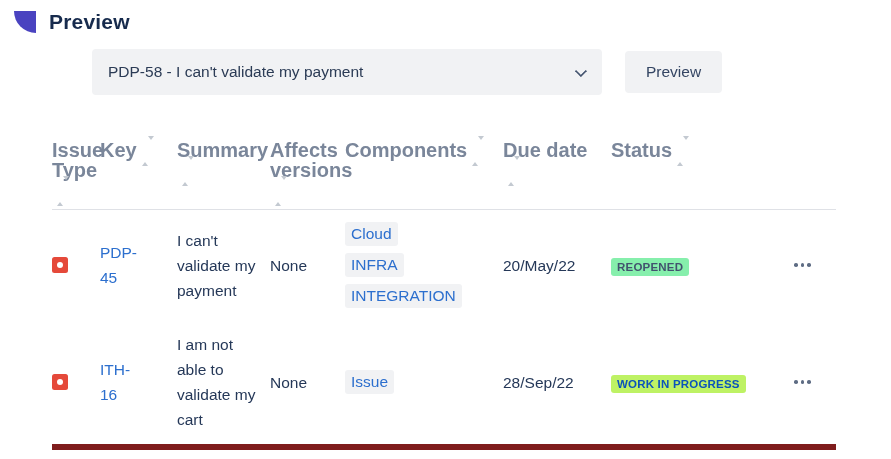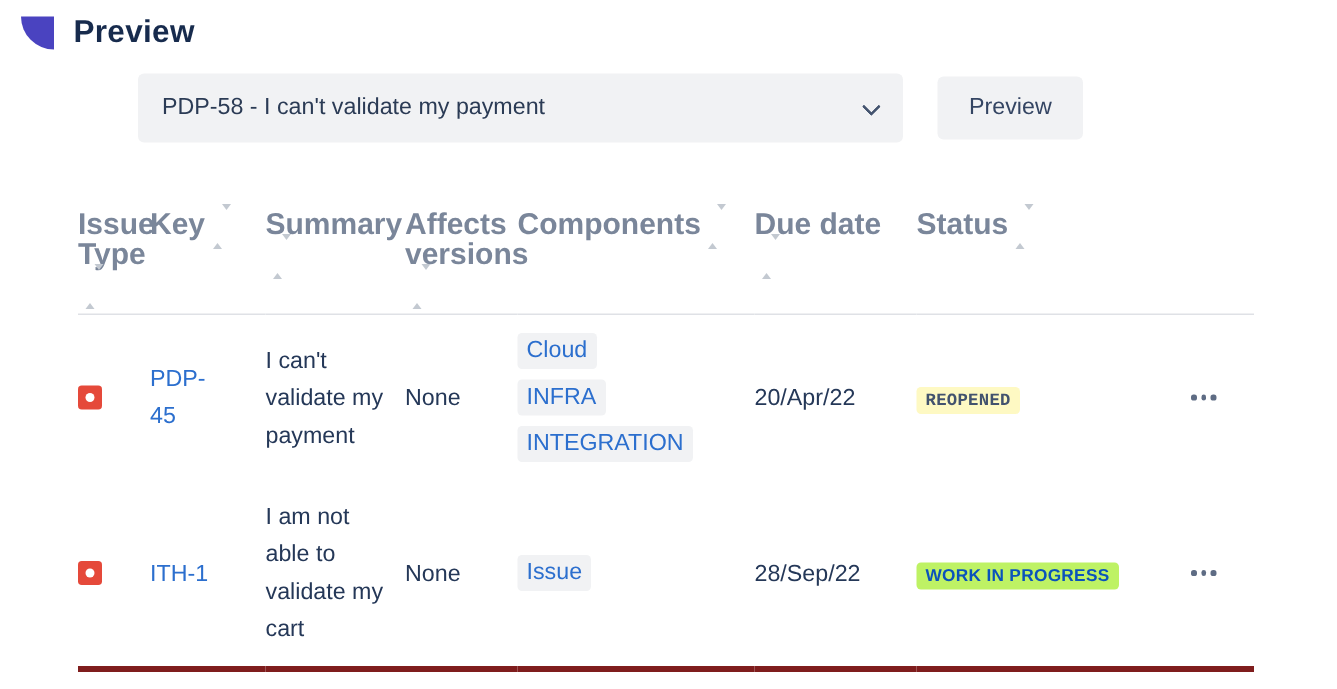--- a/index.html
+++ b/index.html
@@ -93,21 +93,21 @@
     border-top: 4px solid #c3c9d1;
   }
   .issues-table td {
     vertical-align: middle;
     padding: 12px 8px 12px 0;
     font-size: 15.5px;
     line-height: 25px;
     color: #253858;
   }
   .issues-table tr.issue-row:last-child td {
-    border-bottom: 4px solid #7f1d1d;
+    border-bottom: 6px solid #7f1d1d;
   }
 
   .bug-icon {
     width: 16px; height: 16px;
     background: #e5493a;
     border-radius: 2.5px;
     display: flex; align-items: center; justify-content: center;
   }
   .bug-dot { width: 6px; height: 6px; background: #ffffff; border-radius: 50%; }
 
@@ -134,21 +134,21 @@
 
   .status-badge {
     display: inline-block;
     font-size: 11.5px; font-weight: 700;
     letter-spacing: 0.2px;
     padding: 4px 6px 3px;
     border-radius: 3px;
     line-height: 1;
     white-space: nowrap;
   }
-  .status-badge.gray { background: #fef9c3; color: #42526e; font-family: Liberation Mono, monospace; }
+  .status-badge.gray { background: #86efac; color: #42526e; }
   .status-badge.blue { background: #bef264; color: #0a53bb; }
 
   .actions-btn {
     background: none; border: none; cursor: pointer;
     display: flex; gap: 3px; align-items: center;
     padding: 6px 4px;
   }
   .actions-btn .dot {
     width: 3.5px; height: 3.5px; border-radius: 50%;
     background: #5e6c84;
@@ -205,40 +205,40 @@
       </td>
       <td>I can't validate my payment</td>
       <td class="none-text">None</td>
       <td class="components-cell">
         <span class="chip-stack">
           <a href="#" class="component-chip">Cloud</a>
           <a href="#" class="component-chip">INFRA</a>
           <a href="#" class="component-chip">INTEGRATION</a>
         </span>
       </td>
-      <td>20/Apr/22</td>
+      <td>20/May/22</td>
       <td>
         <span class="status-badge gray">REOPENED</span>
       </td>
       <td>
         <button class="actions-btn">
             <span class="dot"></span>
             <span class="dot"></span>
             <span class="dot"></span>
           </button>
       </td>
     </tr>
     <tr class="issue-row">
       <td>
         <span class="bug-icon">
             <span class="bug-dot"></span>
           </span>
       </td>
       <td>
-        <a href="#" class="issue-key">ITH-1</a>
+        <a href="#" class="issue-key">ITH-16</a>
       </td>
       <td>I am not able to validate my cart</td>
       <td class="none-text">None</td>
       <td class="components-cell">
         <span class="chip-stack">
           <a href="#" class="component-chip">Issue</a>
         </span>
       </td>
       <td>28/Sep/22</td>
       <td>

